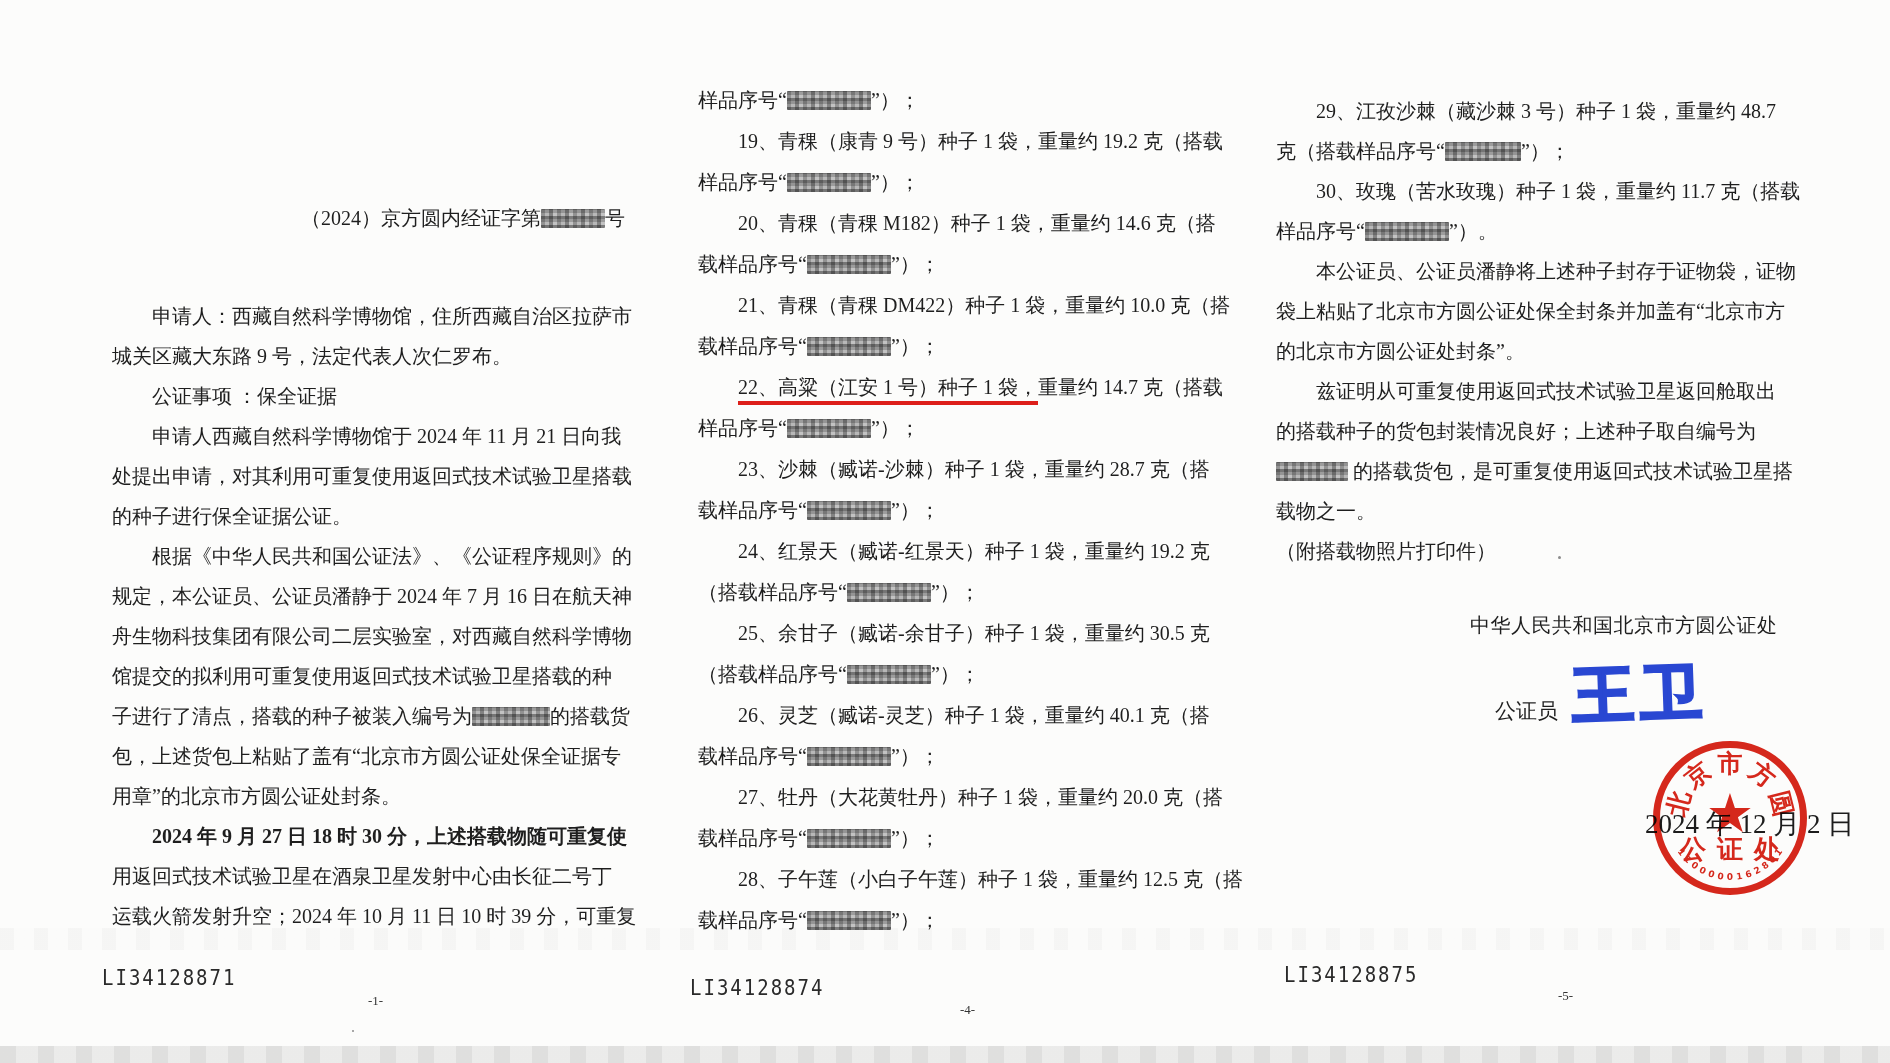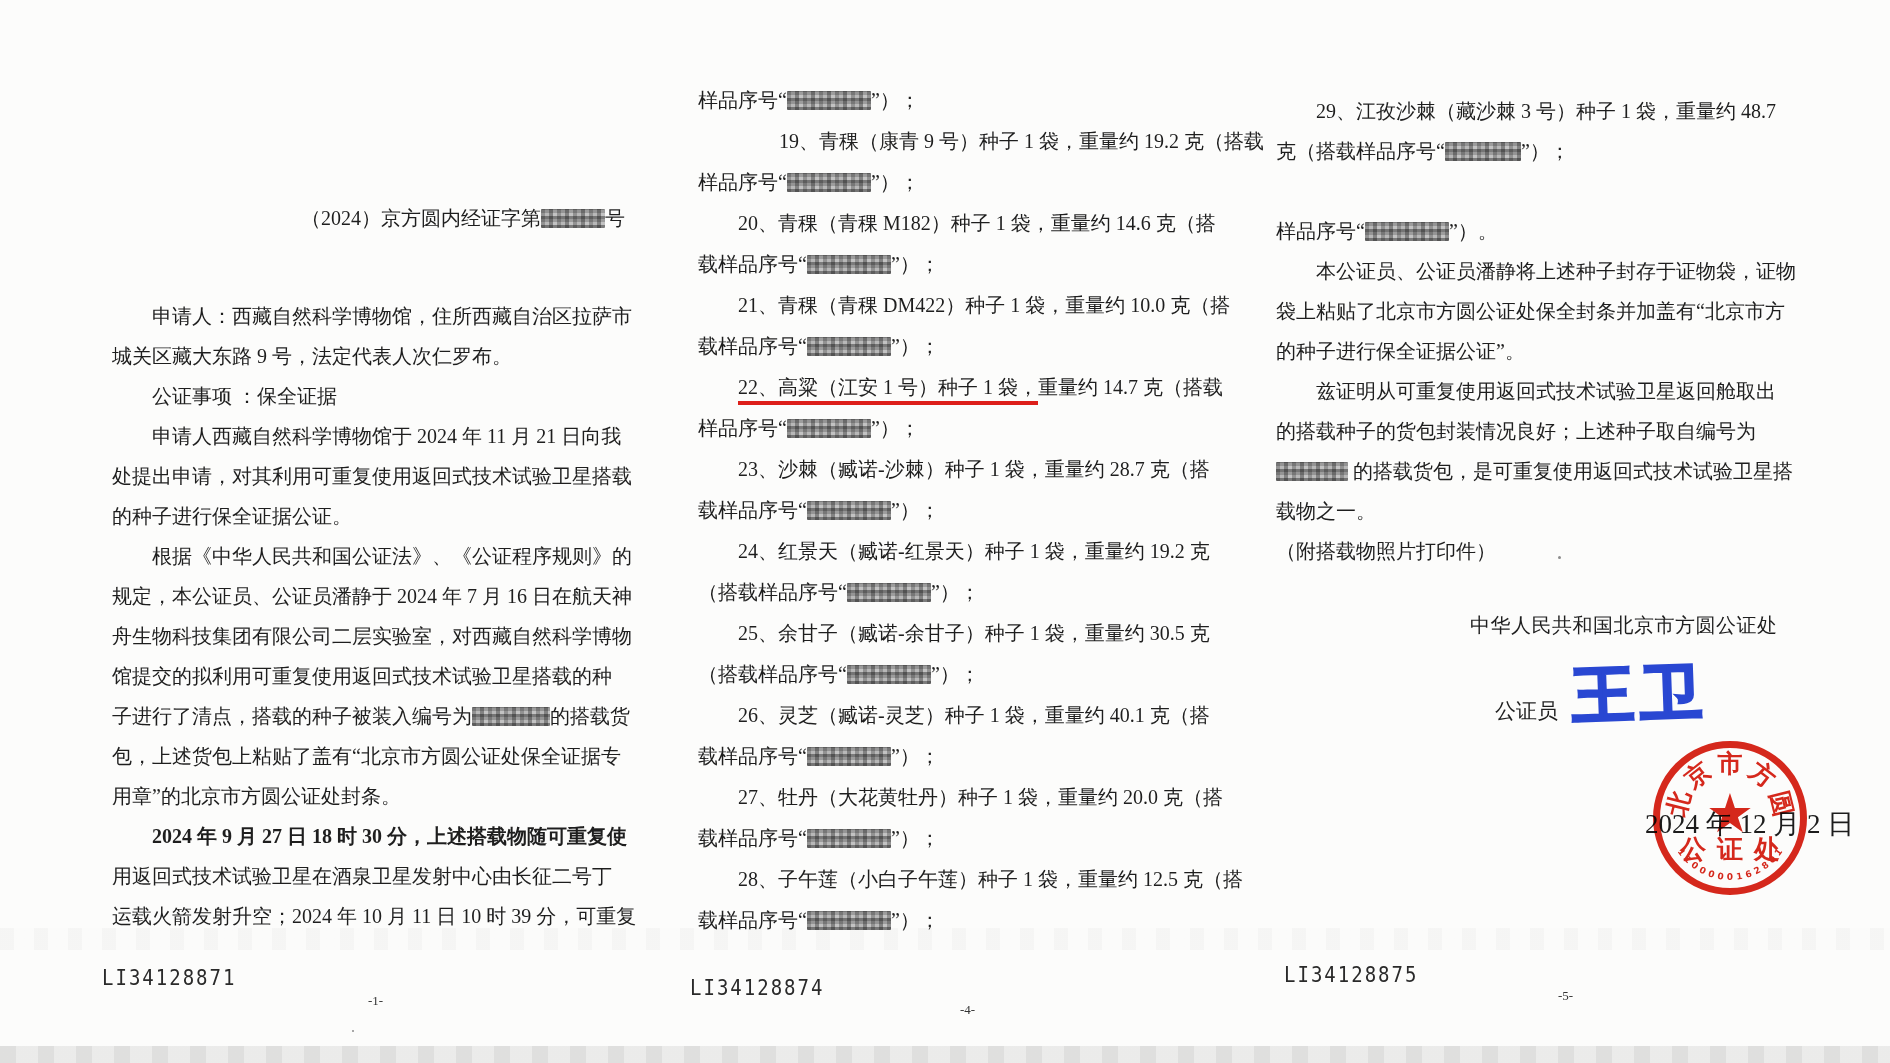--- a/index.html
+++ b/index.html
@@ -98,21 +98,21 @@
       <div class="tline" style="top: 702px;">子进行了清点，搭载的种子被装入编号为<span class="blob" style="width: 78px;"></span>的搭载货</div>
       <div class="tline" style="top: 742px;">包，上述货包上粘贴了盖有“北京市方圆公证处保全证据专</div>
       <div class="tline" style="top: 782px;">用章”的北京市方圆公证处封条。</div>
       <div class="tline" style="top: 822px; font-weight: bold;">　　2024 年 9 月 27 日 18 时 30 分，上述搭载物随可重复使</div>
       <div class="tline" style="top: 862px;">用返回式技术试验卫星在酒泉卫星发射中心由长征二号丁</div>
       <div class="tline" style="top: 902px;">运载火箭发射升空；2024 年 10 月 11 日 10 时 39 分，可重复</div>
     </div>
 
   <div class="page" id="p4">
       <div class="tline" style="top: 86px;">样品序号“<span class="blob" style="width: 84px;"></span>”）；</div>
-      <div class="tline" style="top: 127px; text-align: right;">　　19、青稞（康青 9 号）种子 1 袋，重量约 19.2 克（搭载</div>
+      <div class="tline" style="top: 127px;">　　19、青稞（康青 9 号）种子 1 袋，重量约 19.2 克（搭载</div>
       <div class="tline" style="top: 168px;">样品序号“<span class="blob" style="width: 84px;"></span>”）；</div>
       <div class="tline" style="top: 209px;">　　20、青稞（青稞 M182）种子 1 袋，重量约 14.6 克（搭</div>
       <div class="tline" style="top: 250px;">载样品序号“<span class="blob" style="width: 84px;"></span>”）；</div>
       <div class="tline" style="top: 291px;">　　21、青稞（青稞 DM422）种子 1 袋，重量约 10.0 克（搭</div>
       <div class="tline" style="top: 332px;">载样品序号“<span class="blob" style="width: 84px;"></span>”）；</div>
       <div class="tline" style="top: 373px;">　　<span class="redline" style="border-bottom-color: rgb(221, 31, 26);">22、高粱（江安 1 号）种子 1 袋，</span>重量约 14.7 克（搭载</div>
       <div class="tline" style="top: 414px;">样品序号“<span class="blob" style="width: 84px;"></span>”）；</div>
       <div class="tline" style="top: 455px;">　　23、沙棘（臧诺-沙棘）种子 1 袋，重量约 28.7 克（搭</div>
       <div class="tline" style="top: 496px;">载样品序号“<span class="blob" style="width: 84px;"></span>”）；</div>
       <div class="tline" style="top: 537px;">　　24、红景天（臧诺-红景天）种子 1 袋，重量约 19.2 克</div>
@@ -123,24 +123,25 @@
       <div class="tline" style="top: 742px;">载样品序号“<span class="blob" style="width: 84px;"></span>”）；</div>
       <div class="tline" style="top: 783px;">　　27、牡丹（大花黄牡丹）种子 1 袋，重量约 20.0 克（搭</div>
       <div class="tline" style="top: 824px;">载样品序号“<span class="blob" style="width: 84px;"></span>”）；</div>
       <div class="tline" style="top: 865px;">　　28、子午莲（小白子午莲）种子 1 袋，重量约 12.5 克（搭</div>
       <div class="tline" style="top: 906px;">载样品序号“<span class="blob" style="width: 84px;"></span>”）；</div>
     </div>
 
   <div class="page" id="p5">
       <div class="tline" style="top: 97px;">　　29、江孜沙棘（藏沙棘 3 号）种子 1 袋，重量约 48.7</div>
       <div class="tline" style="top: 137px;">克（搭载样品序号“<span class="blob" style="width: 76px;"></span>”）；</div>
+      <div class="tline" style="top: 177px;">　　30、玫瑰（苦水玫瑰）种子 1 袋，重量约 11.7 克（搭载</div>
       <div class="tline" style="top: 217px;">样品序号“<span class="blob" style="width: 84px;"></span>”）。</div>
       <div class="tline" style="top: 257px;">　　本公证员、公证员潘静将上述种子封存于证物袋，证物</div>
       <div class="tline" style="top: 297px;">袋上粘贴了北京市方圆公证处保全封条并加盖有“北京市方</div>
-      <div class="tline" style="top: 337px;">的种子进行保全证据公证”。</div>
+      <div class="tline" style="top: 337px;">的北京市方圆公证处封条”。</div>
       <div class="tline" style="top: 377px;">　　兹证明从可重复使用返回式技术试验卫星返回舱取出</div>
       <div class="tline" style="top: 417px;">的搭载种子的货包封装情况良好；上述种子取自编号为</div>
       <div class="tline" style="top: 457px;"><span class="blob" style="width: 72px;"></span> 的搭载货包，是可重复使用返回式技术试验卫星搭</div>
       <div class="tline" style="top: 497px;">载物之一。</div>
       <div class="tline" style="top: 537px;">（附搭载物照片打印件）</div>
     </div>
 
   <div class="issuer">中华人民共和国北京市方圆公证处</div>
   <div class="signer-label">公证员</div>
   <div class="signature" id="signature" style="color: rgb(41, 71, 210); -webkit-text-stroke: 2.5px rgb(41, 71, 210);">王卫</div>

